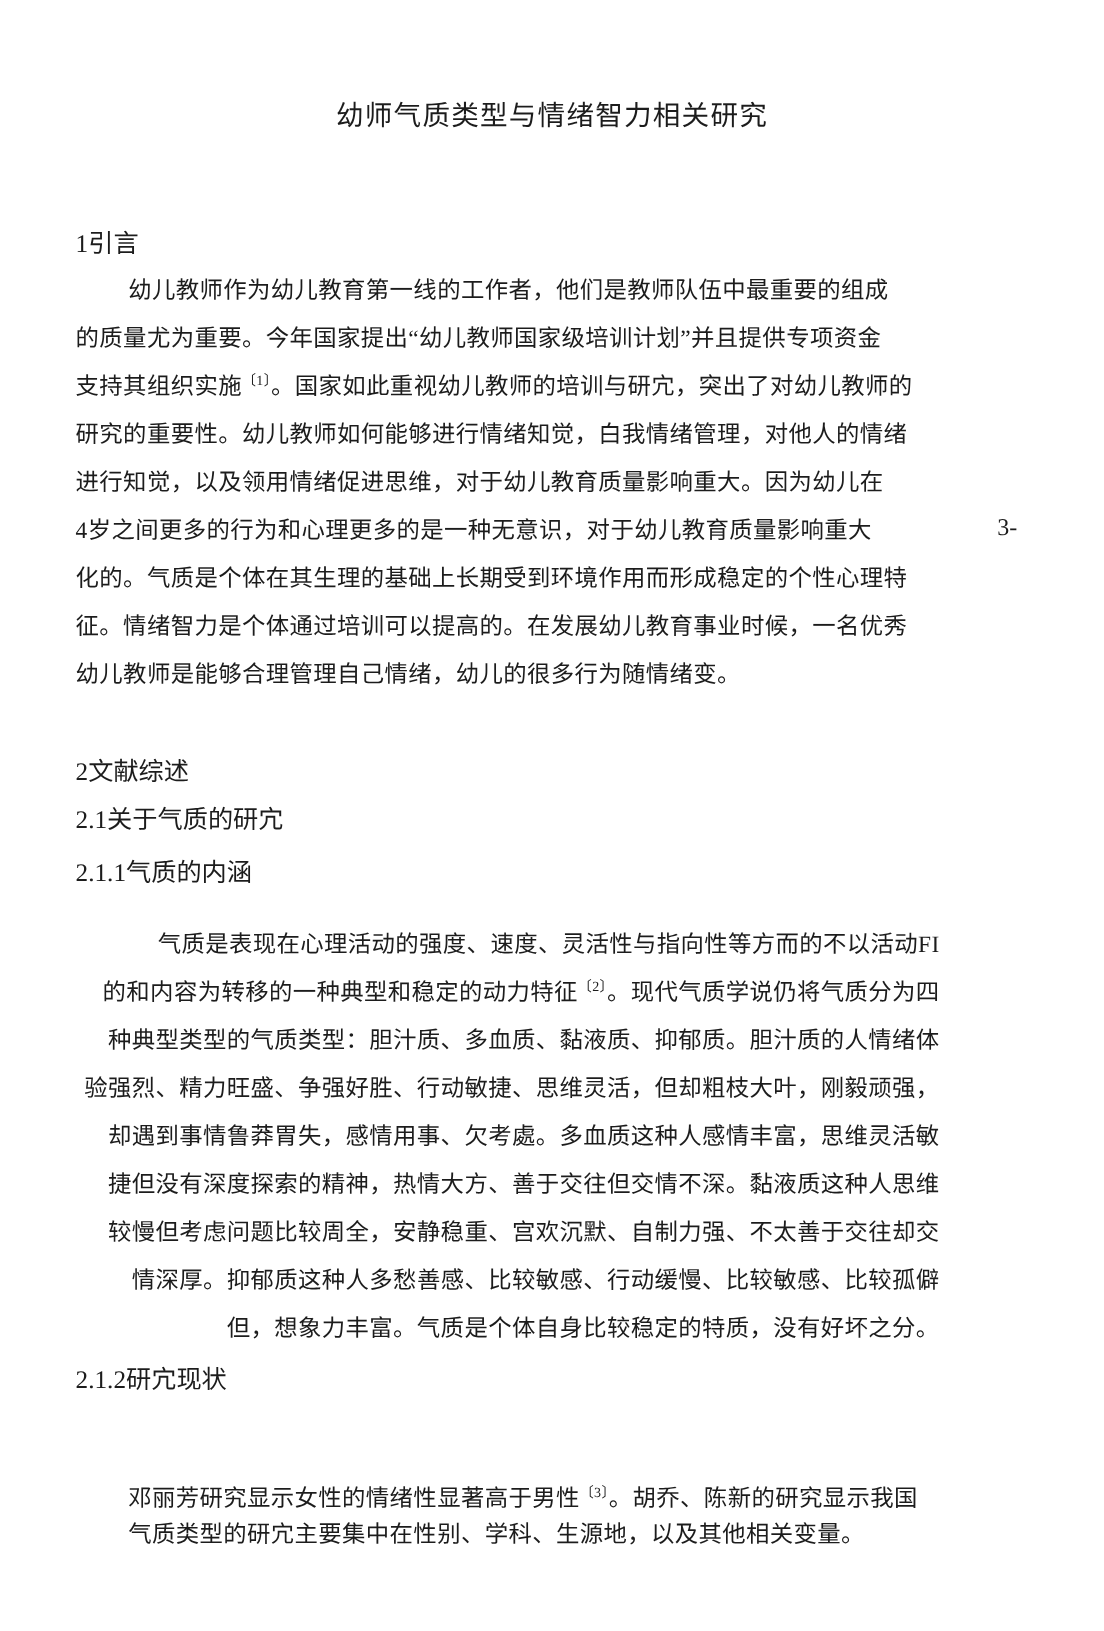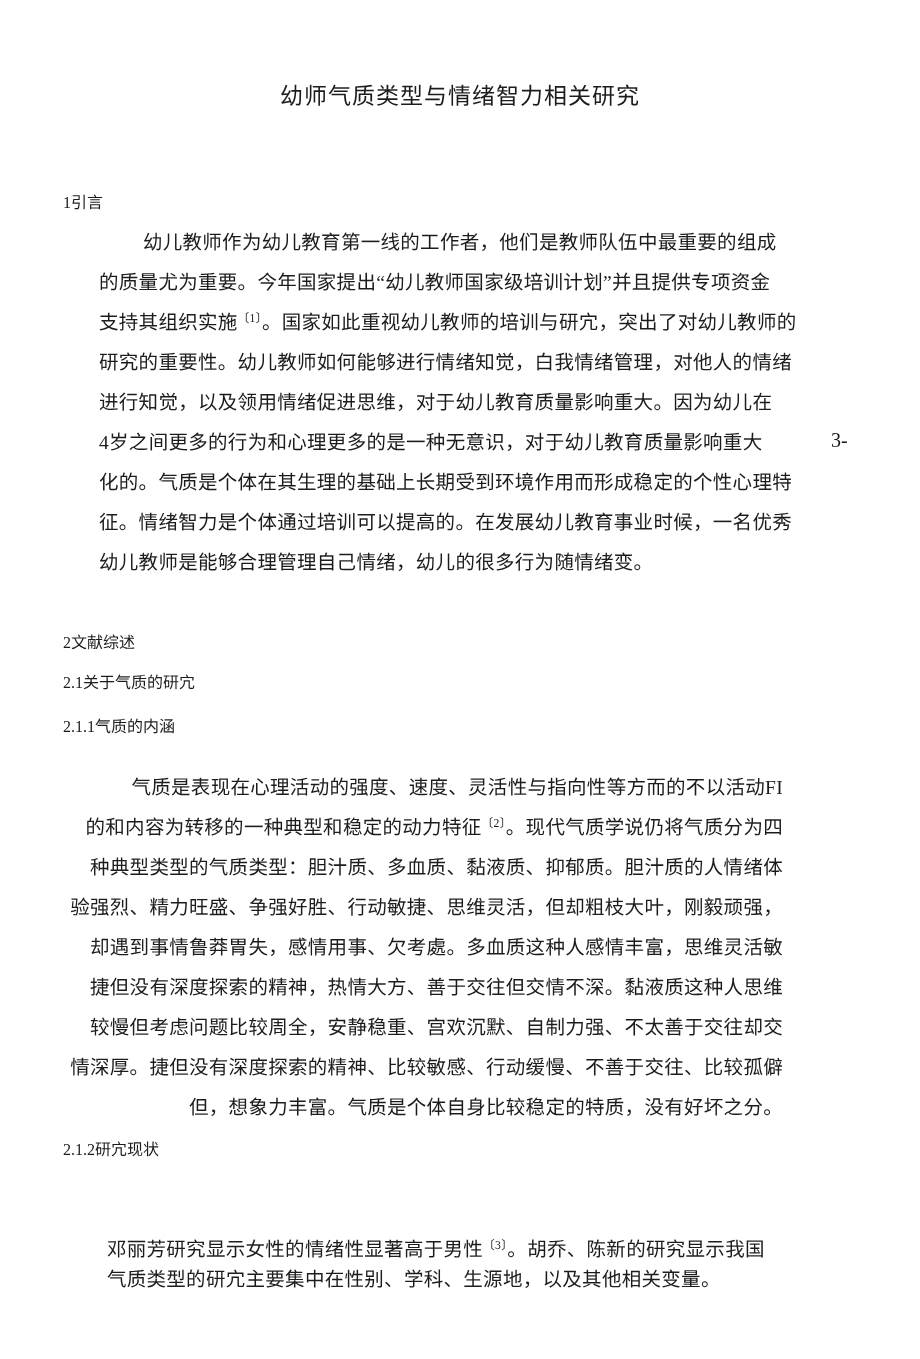--- a/index.html
+++ b/index.html
@@ -25,21 +25,21 @@
     text-align: center;
     font-size: 23px;
     font-weight: normal;
     line-height: 34px;
     letter-spacing: 1px;
   }
   .heading {
     position: absolute;
     left: 63px;
     width: 700px;
-    font-size: 16px;
+    font-size: 21px;
     line-height: 40px;
     height: 40px;
     white-space: nowrap;
   }
   .para {
     position: absolute;
     left: 63px;
     width: 720px;
     font-size: 19.5px;
   }
@@ -59,21 +59,21 @@
   }
   .margin-note {
     position: absolute;
     top: 420px;
     left: 831px;
     font-size: 20px;
     line-height: 40px;
     height: 40px;
   }
   #h-intro   { top: 183px; }
-  #p-1       { top: 223px; margin-left: 36px; }
+  #p-1       { top: 223px; }
   #h-lit     { top: 623px; }
   #h-2-1     { top: 663px; }
   #h-2-1-1   { top: 707px; }
   #p-2       { top: 768px; text-align: right; }
   #h-2-1-2   { top: 1130px; }
   #p-3       { top: 1260px; }
   #p-4       { top: 1230px; font-family: Liberation Serif, serif; }
 </style>
 </head>
 <body>
@@ -105,21 +105,21 @@
   <div class="heading" id="h-2-1-1">2.1.1气质的内涵</div>
 
   <div class="para" id="p-2">
       <div class="line">气质是表现在心理活动的强度、速度、灵活性与指向性等方而的不以活动FI</div>
       <div class="line">的和内容为转移的一种典型和稳定的动力特征<sup>〔2〕</sup>。现代气质学说仍将气质分为四</div>
       <div class="line">种典型类型的气质类型：胆汁质、多血质、黏液质、抑郁质。胆汁质的人情绪体</div>
       <div class="line">验强烈、精力旺盛、争强好胜、行动敏捷、思维灵活，但却粗枝大叶，刚毅顽强，</div>
       <div class="line">却遇到事情鲁莽胃失，感情用事、欠考處。多血质这种人感情丰富，思维灵活敏</div>
       <div class="line">捷但没有深度探索的精神，热情大方、善于交往但交情不深。黏液质这种人思维</div>
       <div class="line">较慢但考虑问题比较周全，安静稳重、宫欢沉默、自制力强、不太善于交往却交</div>
-      <div class="line">情深厚。捷但没有深度探索的精神、比较敏感、行动缓慢、不善于交往、比较孤僻</div>
+      <div class="line">情深厚。抑郁质这种人多愁善感、比较敏感、行动缓慢、比较敏感、比较孤僻</div>
       <div class="line">但，想象力丰富。气质是个体自身比较稳定的特质，没有好坏之分。</div>
     </div>
 
   <div class="heading" id="h-2-1-2">2.1.2研宂现状</div>
 
   <div class="para" id="p-3">
       <div class="line">气质类型的研宂主要集中在性别、学科、生源地，以及其他相关变量。</div>
     </div>
 
   <div class="para" id="p-4">

